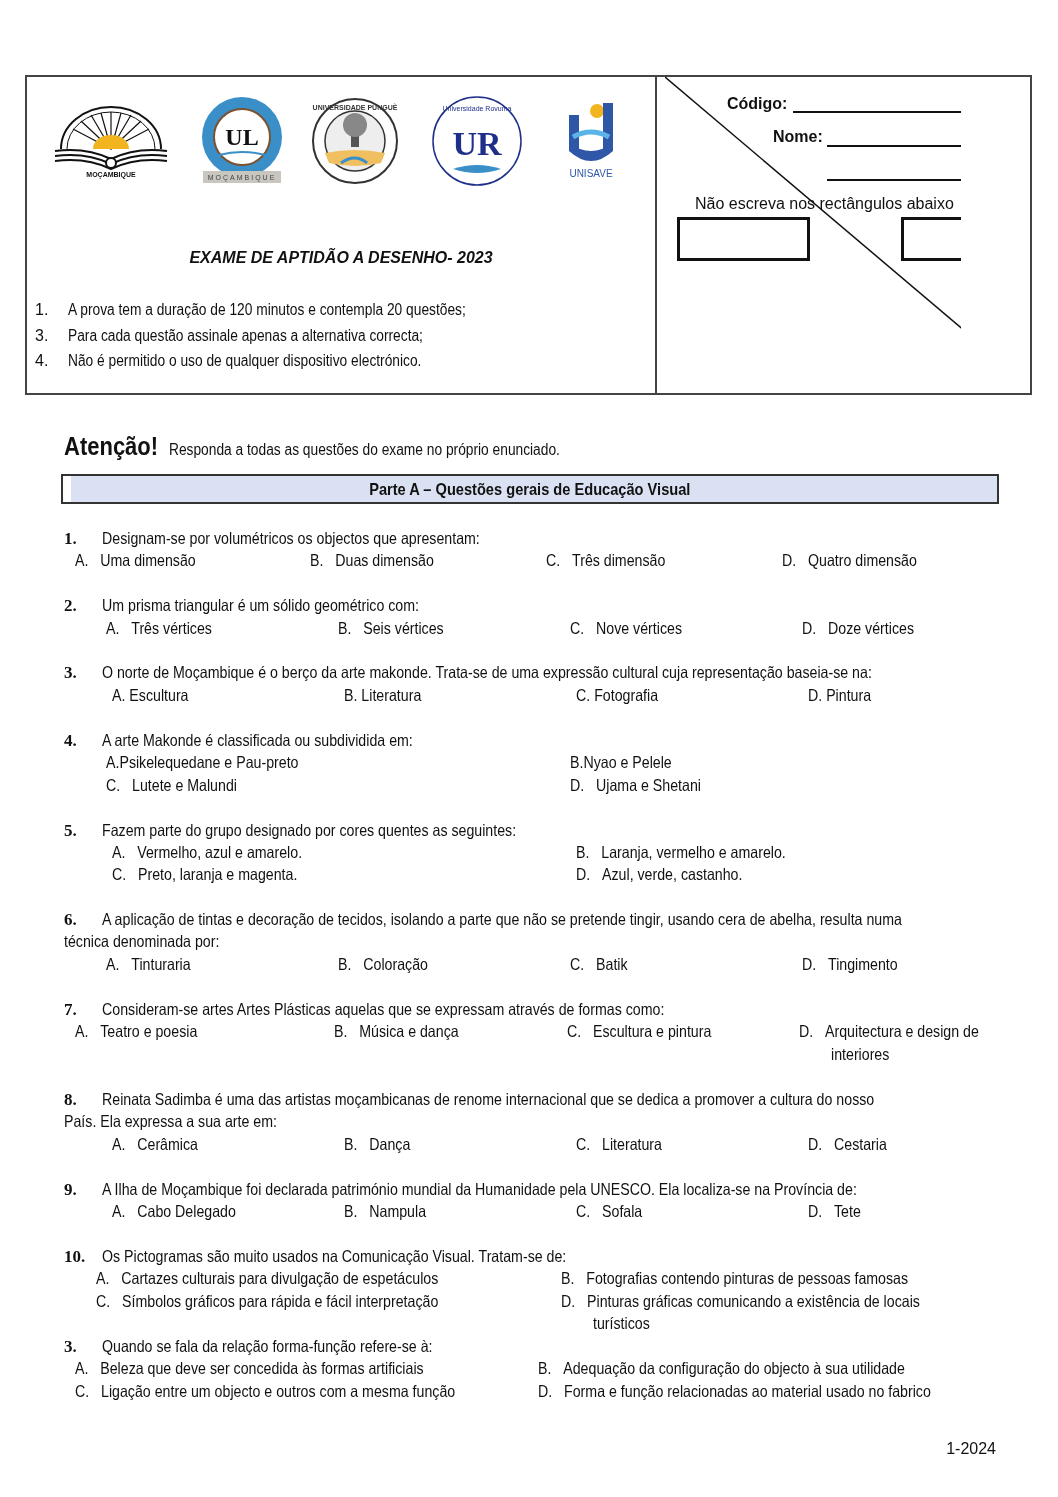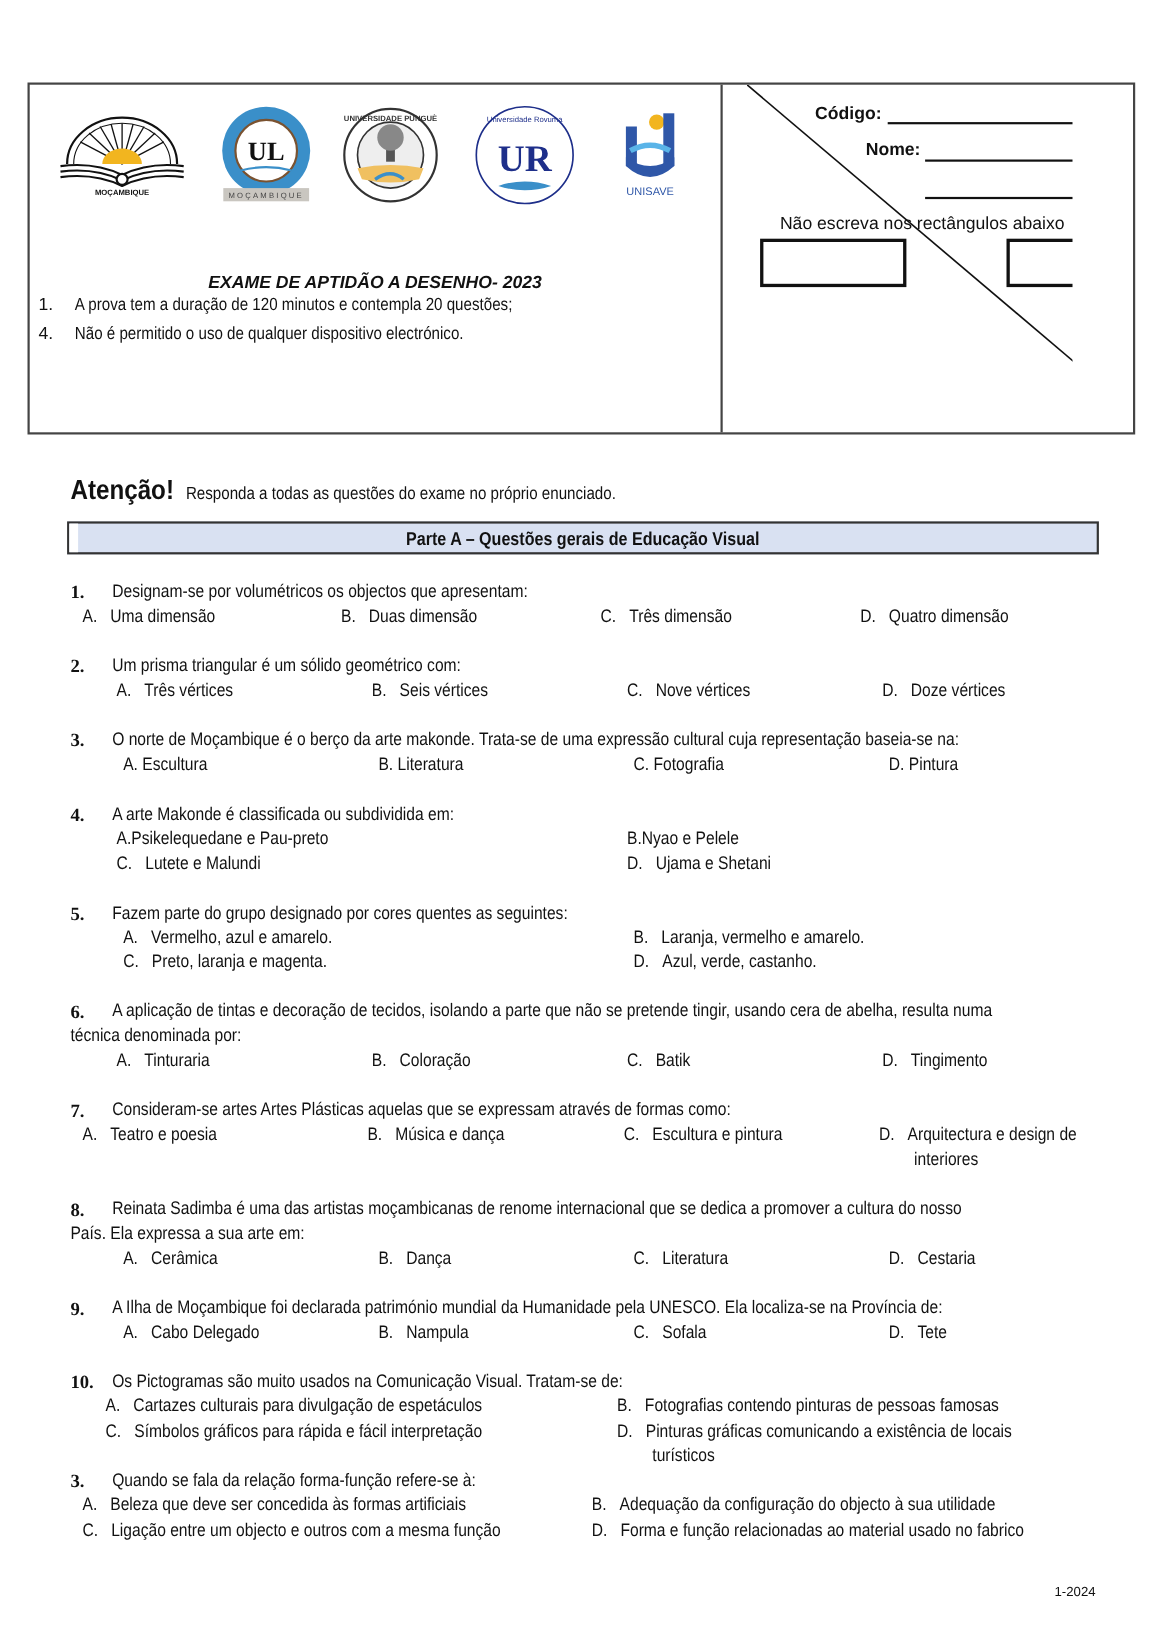--- a/index.html
+++ b/index.html
@@ -4,28 +4,28 @@
 <style>
   html, body { margin:0; padding:0; background:#ffffff; }
   body { width:1058px; height:1497px; position:relative; overflow:hidden;
          font-family:"Liberation Sans", sans-serif; color:#111; }
   .narrow { display:inline-block; transform:scaleX(0.86); transform-origin:left center; white-space:nowrap; }
 
   
   #header-box { position:absolute; left:25px; top:75px; width:1007px; height:320px;
                 border:2px solid #444; box-sizing:border-box; }
   #header-left { position:absolute; left:0; top:0; width:628px; height:316px; border-right:2px solid #444; }
-  #header-right { position:absolute; left:652px; top:0; width:296px; height:316px; overflow:hidden; }
+  #header-right { position:absolute; left:638px; top:0; width:296px; height:316px; overflow:hidden; }
 
   .logo { position:absolute; top:18px; }
   .commission { position:absolute; left:0; width:628px; top:126px; text-align:center;
                 font-size:21px; font-weight:bold; }
   .exam-title { position:absolute; left:0; width:628px; top:172px; text-align:center;
                 font-size:16px; font-weight:bold; font-style:italic; }
-  .rules { position:absolute; left:8px; top:188px; margin:0; padding:0; list-style:none; font-size:16px; }
+  .rules { position:absolute; left:8px; top:220px; margin:0; padding:0; list-style:none; font-size:16px; }
   .rules li { height:25.5px; line-height:25.5px; white-space:nowrap; }
   .rules .num { display:inline-block; width:33px; }
 
   .diag { position:absolute; left:0; top:0; }
   .field-label { position:absolute; font-weight:bold; font-size:16px; }
   .field-line { position:absolute; height:1.5px; background:#111; }
   .no-write { position:absolute; left:30px; top:118px; font-size:16px; white-space:nowrap; }
   .grade-box { position:absolute; width:133px; height:44px; border:3px solid #111; box-sizing:border-box; }
 
   
@@ -36,21 +36,21 @@
   
   .part-band { position:absolute; left:61px; top:474px; width:938px; height:30px;
                background:#d9e1f2; border:2px solid #333; border-left-width:2px; box-sizing:border-box;
                text-align:center; line-height:27px; font-weight:bold; font-size:17px; }
   .part-band::before { content:""; position:absolute; left:0; top:0; width:8px; height:100%; background:#fff; }
 
   
   .q { position:absolute; font-size:16.5px; white-space:nowrap; }
   .qnum { font-family:"Liberation Serif", serif; font-weight:bold; font-size:17px; position:absolute; }
   .opt { position:absolute; font-size:16.5px; white-space:nowrap; }
-  .page-num { position:absolute; right:62px; top:1440px; font-size:12px; }
+  .page-num { position:absolute; right:62px; top:1440px; font-size:16px; }
 </style>
 </head>
 <body>
 
 <div id="header-box">
   <div id="header-left">
 
     <svg class="logo" style="left:24px;top:22px" width="120" height="80" viewBox="0 0 120 80">
       <path d="M10 50 A50 42 0 0 1 110 50" fill="none" stroke="#111" stroke-width="2"></path>
       <path d="M16 50 A44 37 0 0 1 104 50" fill="none" stroke="#111" stroke-width="1"></path>
@@ -107,20 +107,21 @@
       <rect x="46" y="6" width="10" height="48" fill="#2f57a8"></rect>
       <path d="M12 54 Q34 74 56 54 L56 46 Q34 62 12 46 Z" fill="#2f57a8"></path>
       <path d="M16 40 Q34 30 52 40" stroke="#5ab4e8" stroke-width="5" fill="none"></path>
       <text x="34" y="80" font-size="10" text-anchor="middle" font-family="Liberation Sans, sans-serif" fill="#2f57a8">UNISAVE</text>
     </svg>
 
     <div class="exam-title">EXAME DE APTIDÃO A DESENHO- 2023</div>
 
     <ul class="rules">
       <li><span class="num">1.</span><span class="narrow">A prova tem a duração de 120 minutos e contempla  20 questões;</span></li>
+      <li><span class="num">3.</span><span class="narrow">Para cada questão assinale apenas a alternativa correcta;</span></li>
       <li><span class="num">4.</span><span class="narrow">Não é permitido o uso de qualquer dispositivo electrónico.</span></li>
     </ul>
   </div>
 
   <div id="header-right">
     <svg class="diag" width="373" height="316">
       <line x1="0" y1="0" x2="373" y2="316" stroke="#111" stroke-width="1.5"></line>
     </svg>
     <span class="field-label" style="left:62px;top:18px">Código:</span>
     <div class="field-line" style="left:128px;top:34px;width:242px"></div>

